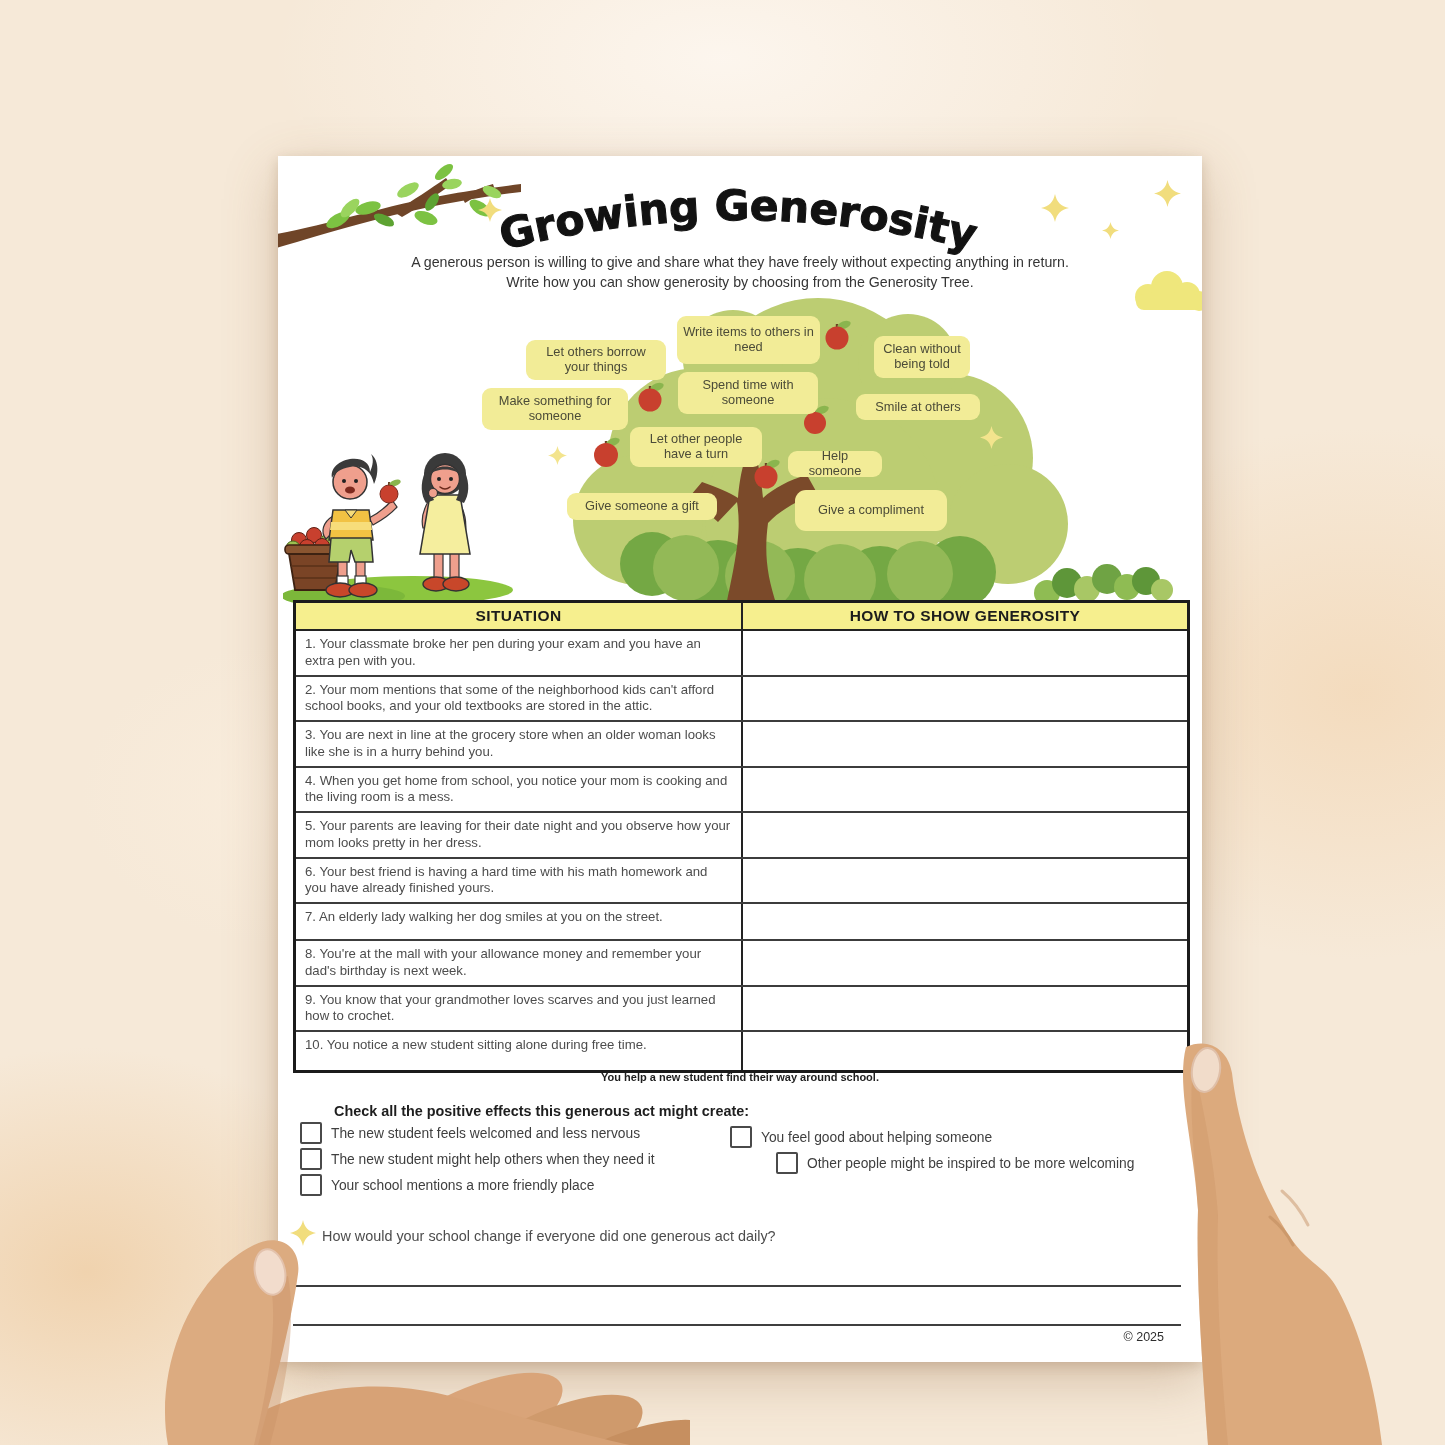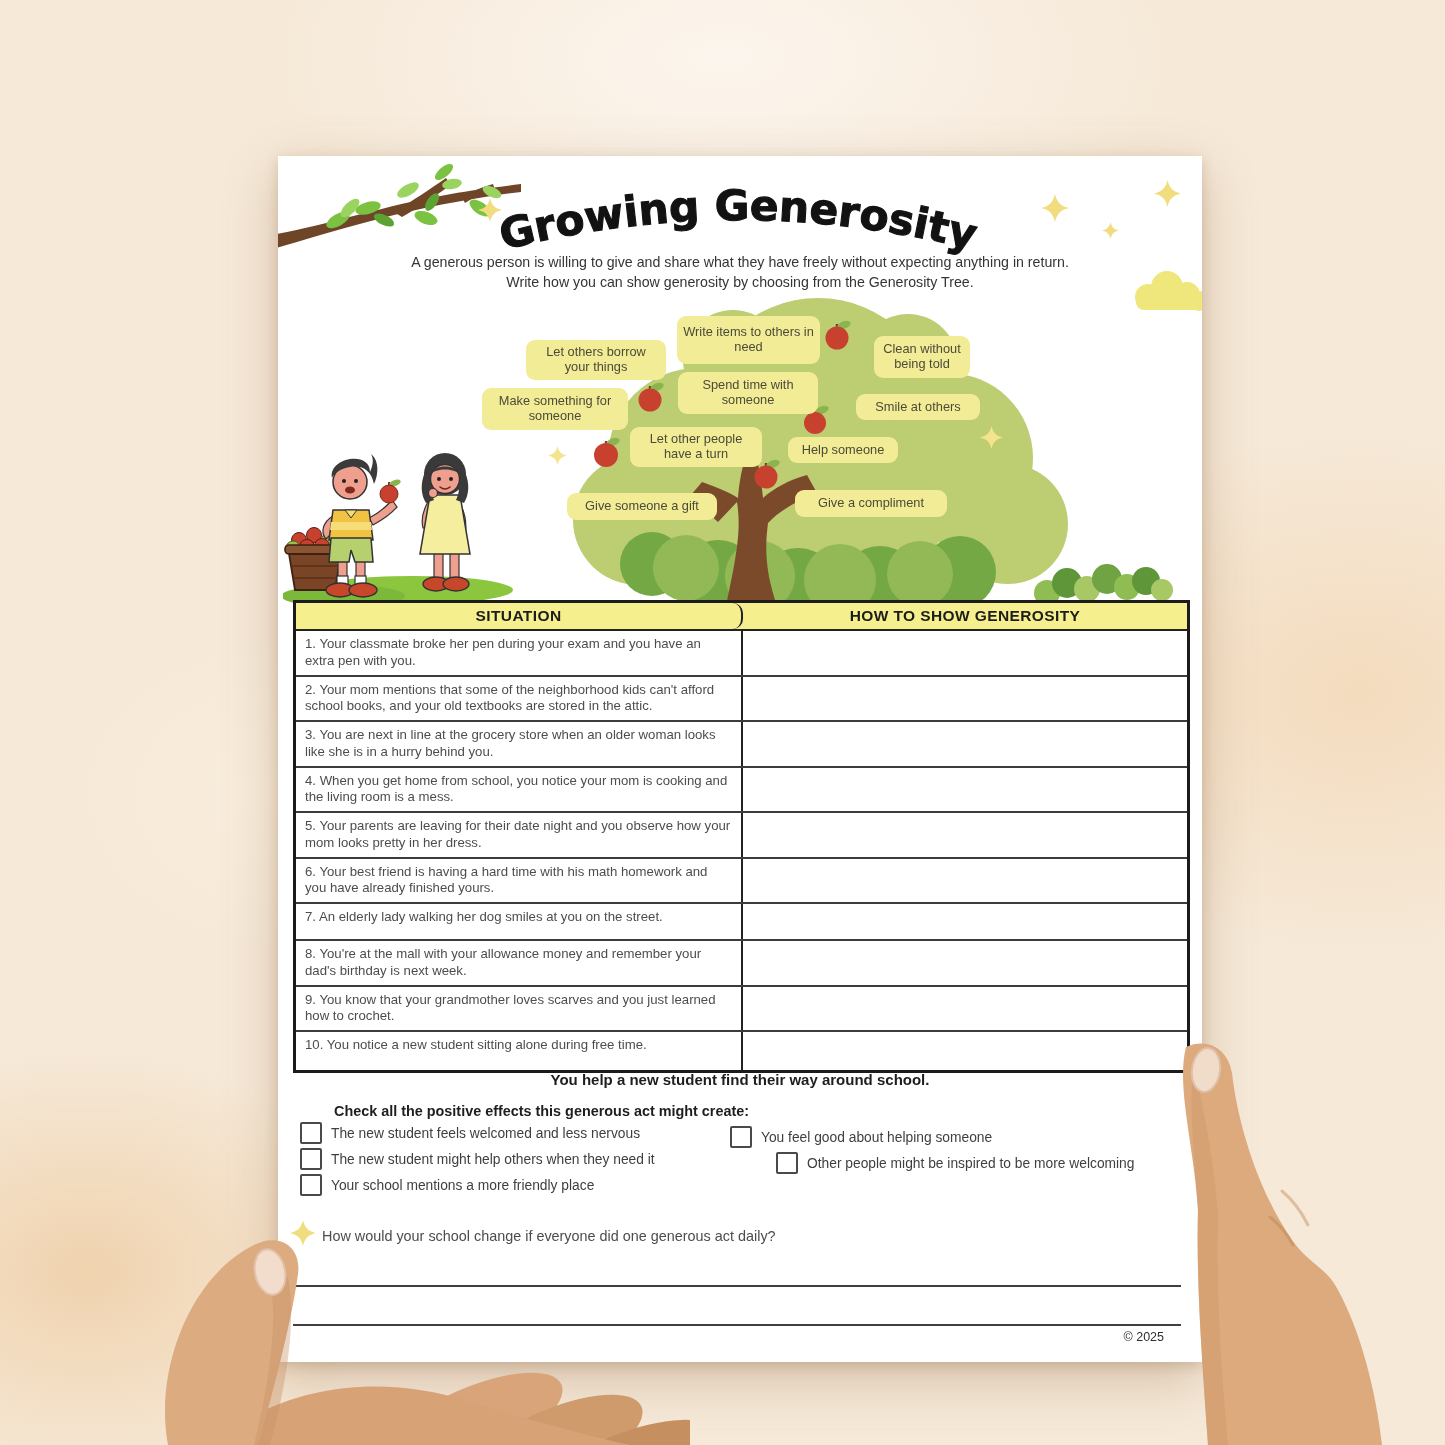--- a/index.html
+++ b/index.html
@@ -21,39 +21,39 @@
   
   .bubble{position:absolute;background:#f2ec97;border-radius:9px;color:#4b4b38;font-size:12.8px;line-height:1.14;
     display:flex;align-items:center;justify-content:center;text-align:center;padding:2px 6px;box-sizing:border-box;z-index:4;}
   .bb-borrow{left:248px;top:184px;width:140px;height:40px;}
   .bb-donate{left:399px;top:160px;width:143px;height:48px;}
   .bb-clean{left:596px;top:180px;width:96px;height:42px;}
   .bb-spend{left:400px;top:216px;width:140px;height:42px;}
   .bb-make{left:204px;top:232px;width:146px;height:42px;}
   .bb-smile{left:578px;top:238px;width:124px;height:26px;}
   .bb-turn{left:352px;top:271px;width:132px;height:40px;}
-  .bb-help{left:510px;top:281px;width:110px;height:26px;}
+  .bb-help{left:510px;top:295px;width:94px;height:26px;}
   .bb-gift{left:289px;top:337px;width:150px;height:27px;}
-  .bb-compliment{left:517px;top:334px;width:152px;height:27px;}
+  .bb-compliment{left:517px;top:334px;width:152px;height:41px;border-radius:11px;}
   
   .wtable{position:absolute;left:15px;top:444px;width:891px;border:3px solid #1b1b1b;background:#fff;z-index:5;}
   .thead{display:flex;background:#f6ef8e;border-bottom:2px solid #222;}
-  .thead .hc{font-weight:bold;font-size:15.5px;color:#1c1c1c;text-align:center;padding:4px 16px;letter-spacing:.4px;border-radius:10px;}
+  .thead .hc{font-weight:bold;font-size:15.5px;color:#1c1c1c;text-align:center;padding:4px 16px;letter-spacing:.4px;}
   .hc1{width:447px;border-right:2px solid #222;box-sizing:border-box;}
   .hc2{flex:1;}
   .trow{display:flex;border-bottom:2px solid #3c3c3c;}
   .trow:last-child{border-bottom:none;}
   .cell{box-sizing:border-box;padding:5px 9px;font-size:13.2px;color:#4d4d4d;line-height:1.27;}
   .sit{width:447px;border-right:2px solid #222;}
   .ans{flex:1;}
   .rh41{min-height:41px;} .rh42{min-height:42px;} .rh36{min-height:35px;} .rh39{min-height:38px;}
   
   .ripples{position:absolute;left:15px;top:884px;width:891px;font-size:14.3px;color:#4c4c4c;}
   .ripples b{color:#141414;}
-  .act{position:absolute;left:0;top:915px;width:100%;text-align:center;font-weight:bold;font-size:15px;color:#1e1e1e;}
+  .act{position:absolute;left:0;top:915px;width:100%;text-align:center;font-weight:bold;font-size:11px;color:#1e1e1e;}
   .prompt{position:absolute;left:15px;top:947px;font-weight:bold;font-size:14.4px;color:#1e1e1e;margin-left:41px;}
   .cbrow{position:absolute;display:flex;align-items:center;gap:9px;}
   .cbox{width:18px;height:18px;border:2px solid #4a4a4a;border-radius:2px;background:#fff;flex:0 0 auto;}
   .cblabel{font-size:13.8px;color:#3f3f3f;white-space:nowrap;}
   .question{position:absolute;left:44px;top:1072px;font-size:14.4px;color:#4c4c4c;}
   .wline{position:absolute;left:15px;width:888px;height:2px;background:#3f3f3f;}
   .copyright{position:absolute;left:0;top:1174px;width:886px;text-align:right;font-size:12.5px;color:#2e2e2e;}
   .spark{position:absolute;z-index:4;}
   .hand{position:absolute;z-index:10;}
 </style>

